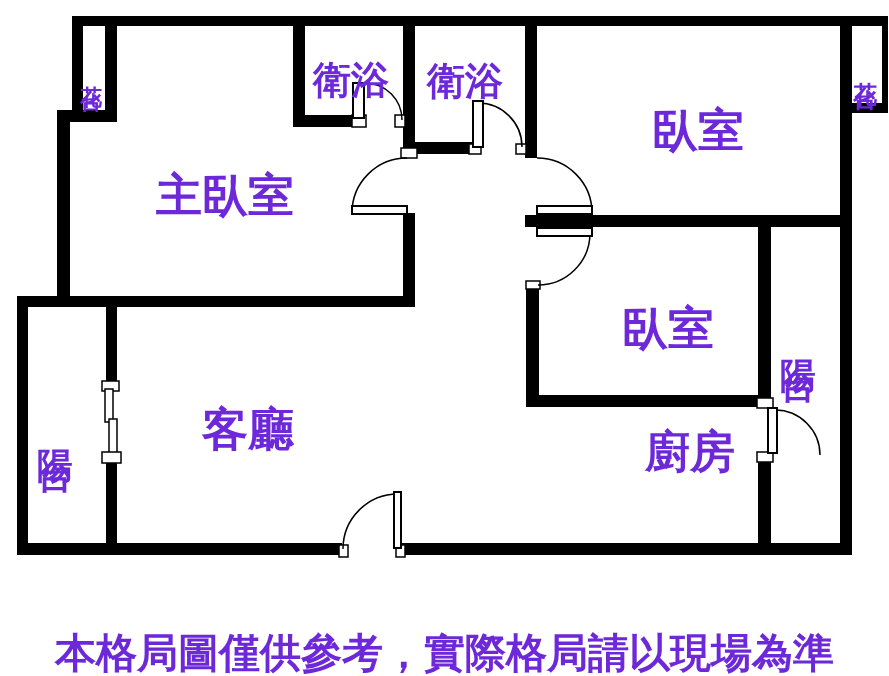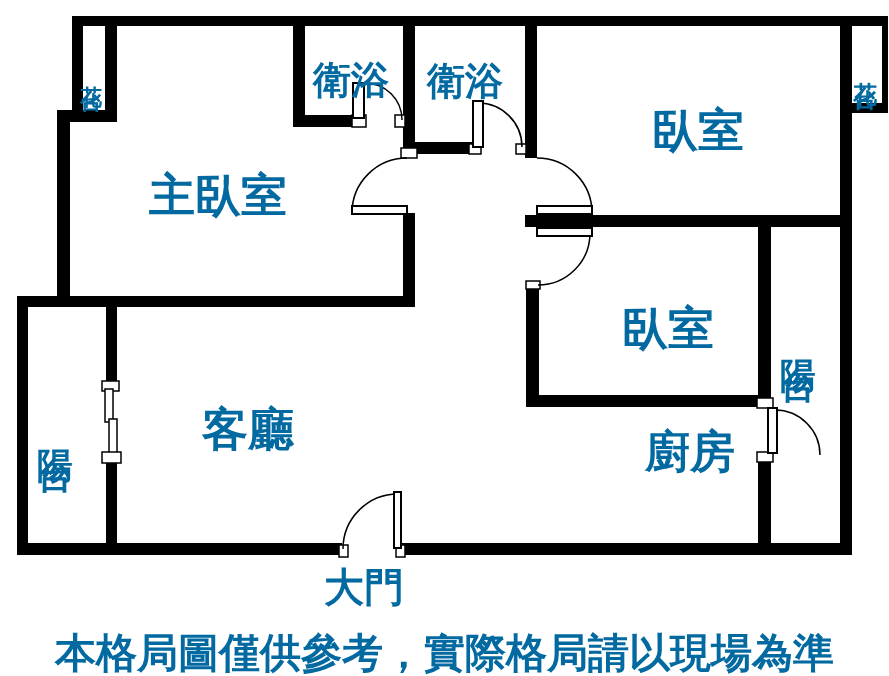--- a/index.html
+++ b/index.html
@@ -1,19 +1,19 @@
 <!DOCTYPE html>
 <html><head>
 <meta charset="utf-8">
 <style>
   html,body{margin:0;padding:0;background:#ffffff;}
   #plan{position:relative;width:889px;height:676px;background:#fff;overflow:hidden;
         font-family:"Liberation Sans","DejaVu Sans",sans-serif;color:#000;}
   #plan svg{position:absolute;left:0;top:0;}
-  .lbl{position:absolute;font-weight:bold;color:#0369a1;text-align:center;white-space:nowrap;}
+  .lbl{position:absolute;font-weight:bold;color:#6d28d9;text-align:center;white-space:nowrap;}
   .vtext{writing-mode:vertical-rl;text-orientation:upright;white-space:normal;}
   .wall{fill:#000;shape-rendering:crispEdges;}
   .leaf{fill:#fff;stroke:#000;stroke-width:2;}
   .cap{fill:#fff;stroke:#000;stroke-width:1.5;}
   .arc{fill:none;stroke:#000;stroke-width:1.5;}
 </style>
 </head>
 <body>
 
 <div id="plan">
@@ -96,22 +96,21 @@
       <rect class="cap" x="109" y="419" width="8" height="38"></rect>
       <rect class="cap" x="102" y="452" width="19" height="11"></rect>
     </g>
   </svg>
 
   <div class="lbl vtext" style="left:82px;top:31px;width:24px;height:82px;font-size:22px;letter-spacing:4px;">花台</div>
   <div class="lbl vtext" style="left:855px;top:27px;width:26px;height:78px;font-size:24px;letter-spacing:4px;">花台</div>
   <div class="lbl" style="left:303px;top:55px;width:96px;font-size:38px;">衛浴</div>
   <div class="lbl" style="left:417px;top:56px;width:96px;font-size:38px;">衛浴</div>
   <div class="lbl" style="left:648px;top:100px;width:100px;font-size:46px;">臥室</div>
-  <div class="lbl" style="left:143px;top:165px;width:150px;font-size:46px;">主臥室</div>
+  <div class="lbl" style="left:150px;top:165px;width:150px;font-size:46px;">主臥室</div>
   <div class="lbl" style="left:618px;top:298px;width:100px;font-size:46px;">臥室</div>
   <div class="lbl vtext" style="left:784px;top:291px;width:38px;height:92px;font-size:36px;letter-spacing:6px;">陽台</div>
   <div class="lbl vtext" style="left:41px;top:381px;width:38px;height:92px;font-size:36px;letter-spacing:6px;">陽台</div>
   <div class="lbl" style="left:640px;top:422px;width:100px;font-size:45px;">廚房</div>
   <div class="lbl" style="left:198px;top:399px;width:100px;font-size:46px;">客廳</div>
-  <div class="lbl" style="left:314px;top:560px;width:100px;font-size:40px;">大門</div>
   <div class="lbl" style="left:0px;top:626px;width:889px;font-size:41px;">本格局圖僅供參考，實際格局請以現場為準</div>
 
 </div>
 
 </body></html>

